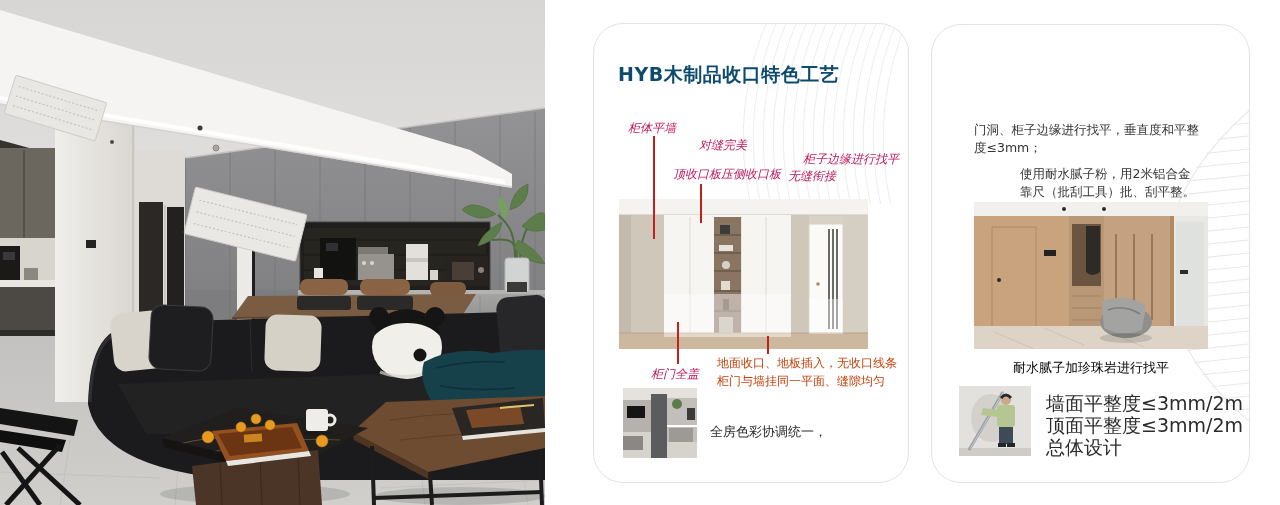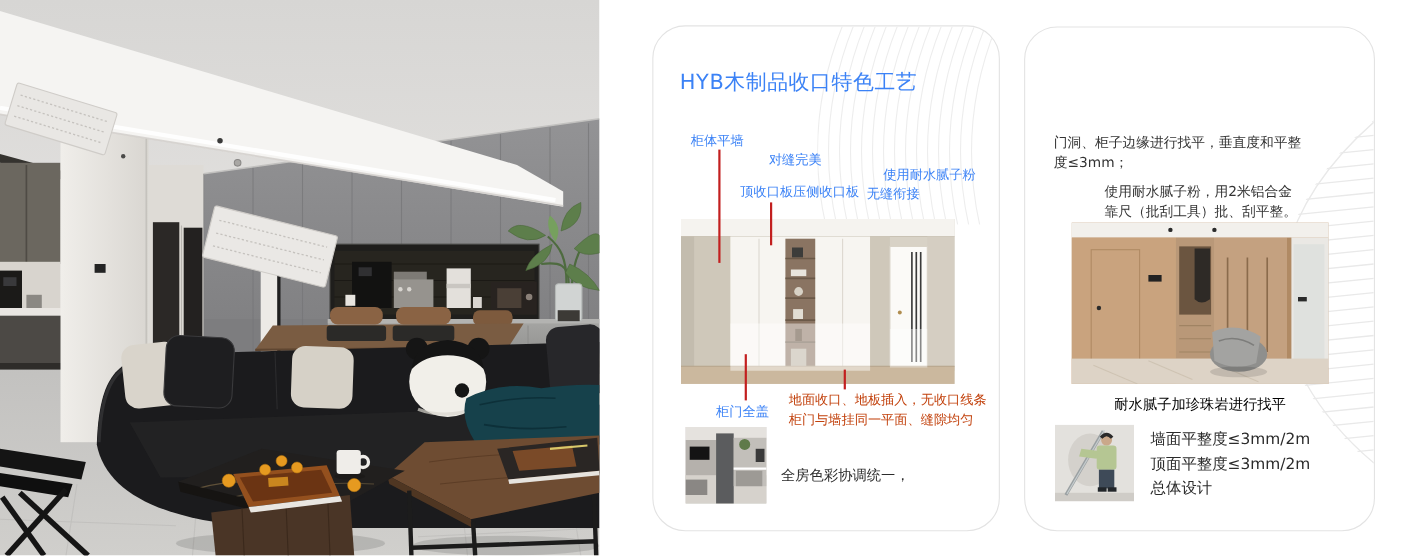--- a/index.html
+++ b/index.html
@@ -11,30 +11,30 @@
   }
   .photo-wrap{ position:absolute; left:0; top:0; width:545px; height:505px; }
   .card{
     position:absolute; background:#fff; border:1px solid var(--card-border);
     border-radius:30px; overflow:hidden;
   }
   #card1{ left:593px; top:23px; width:314px; height:458px; }
   #card2{ left:931px; top:24px; width:317px; height:457px; }
   .deco{ position:absolute; z-index:0; }
   .card-title{
-    position:absolute; z-index:2; font-size:19px; font-weight:normal; color:#3b82f6;
+    position:absolute; z-index:2; font-size:19px; font-weight:bold; color:#0c4a6e;
     letter-spacing:.5px; white-space:nowrap;
   }
-  .callout{ position:absolute; z-index:2; font-size:12px; color:#3b82f6; white-space:nowrap; }
+  .callout{ position:absolute; z-index:2; font-size:12px; color:#be185d; white-space:nowrap;font-style:italic; }
   .vline{ position:absolute; z-index:2; width:2px; background:var(--accent-red); }
   .note{ position:absolute; z-index:2; font-size:12px; color:#c2410c; white-space:nowrap; }
   .note-lg{ font-size:13px; color:#2b2b2b;margin-top:28px; }
-  .para{ position:absolute; z-index:2; font-size:12.5px; color:#333; line-height:18px; white-space:nowrap; }
+  .para{ position:absolute; z-index:2; font-size:12.5px; color:#333; line-height:18px; white-space:nowrap;margin-left:16px; }
   .caption{ position:absolute; z-index:2; font-size:13px; color:#000000; text-align:center; }
-  .spec{ position:absolute; z-index:2; font-size:14px; color:#2b2b2b; white-space:nowrap; }
+  .spec{ position:absolute; z-index:2; font-size:19px; color:#2b2b2b; white-space:nowrap; }
   .img-frame{ position:absolute; z-index:1; overflow:hidden; }
   svg{ display:block; }
 </style>
 </head>
 <body>
 
 <div class="photo-wrap">
 <svg width="545" height="505" viewBox="0 0 545 505">
   <defs>
     <linearGradient id="gCeil" x1="0" y1="0" x2="0" y2="1">
@@ -333,21 +333,21 @@
   <div class="card-title" style="left:24px;top:38px">HYB木制品收口特色工艺</div>
 
   <div class="callout" style="left:34px;top:96px">柜体平墙</div>
   <div class="vline" style="left:59px;top:112px;height:103px"></div>
 
   <div class="callout" style="left:105px;top:113px">对缝完美</div>
 
   <div class="callout" style="left:79px;top:142px">顶收口板压侧收口板</div>
   <div class="vline" style="left:106px;top:160px;height:39px"></div>
 
-  <div class="callout" style="left:209px;top:127px">使用耐水腻子粉</div>
+  <div class="callout" style="left:209px;top:127px">柜子边缘进行找平</div>
   <div class="callout" style="left:194px;top:144px">无缝衔接</div>
 
   <div class="img-frame" style="left:25px;top:175px;width:249px;height:150px">
     <svg width="249" height="150" viewBox="0 0 249 150">
       <rect x="0" y="0" width="249" height="150" fill="#d8d2c6"></rect>
       <rect x="0" y="0" width="249" height="16" fill="#f5f3ef"></rect>
       <line x1="0" y1="16" x2="249" y2="16" stroke="#c9c2b4" stroke-width="1"></line>
       <rect x="0" y="16" width="45" height="118" fill="#cfc8ba"></rect>
       <rect x="0" y="16" width="12" height="118" fill="#c3bcae"></rect>
       <rect x="45" y="16" width="127" height="122" fill="#f7f5f1"></rect>

